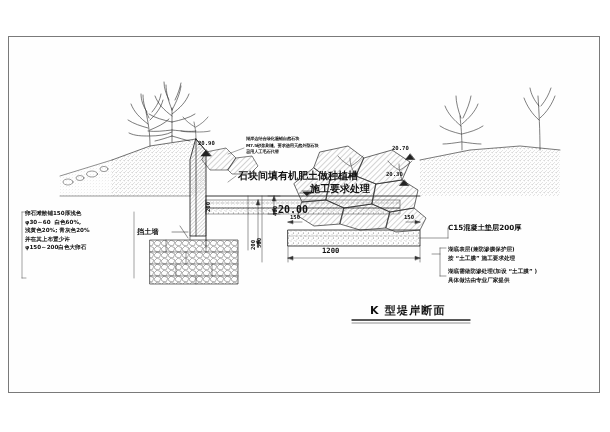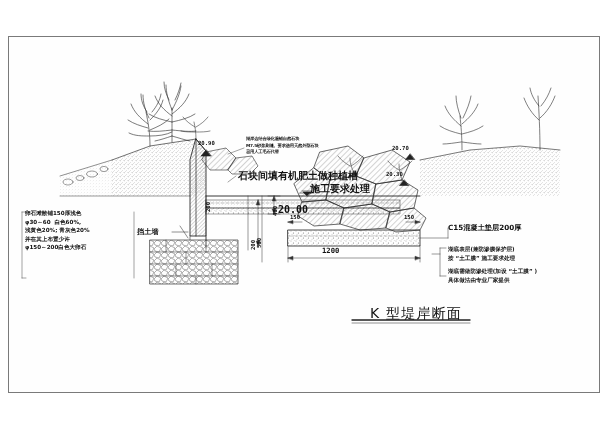--- a/index.html
+++ b/index.html
@@ -9,21 +9,21 @@
   #frame{position:absolute;left:8px;top:36px;width:592px;height:357px;
          border:1.2px solid #7a7a7a;background:#fefefe;box-sizing:border-box;}
   #canvas{position:absolute;left:0;top:0;width:610px;height:432px;}
   .txt{position:absolute;color:#111;white-space:pre;line-height:1.18;}
   .cn{font-family:"DejaVu Sans","Liberation Sans",sans-serif;font-weight:700;}
   .num{font-family:"DejaVu Sans Mono","Liberation Mono",monospace;}
   .tiny{font-size:4.3px;font-weight:700;letter-spacing:-0.2px;}
   .sm{font-size:5.6px;font-weight:700;}
   .md{font-size:7.2px;font-weight:700;text-align:center;}
   .lg{font-size:10px;font-weight:700;}
-  .title{font-size:14px;font-weight:400;letter-spacing:1.2px;}
+  .title{font-size:11px;font-weight:700;letter-spacing:1.2px;}
   .vert{transform-origin:0 0;}
   .blk{position:absolute;}
 </style>
 </head>
 <body>
 
 <div id="sheet">
 
   <div id="frame"></div>
 

